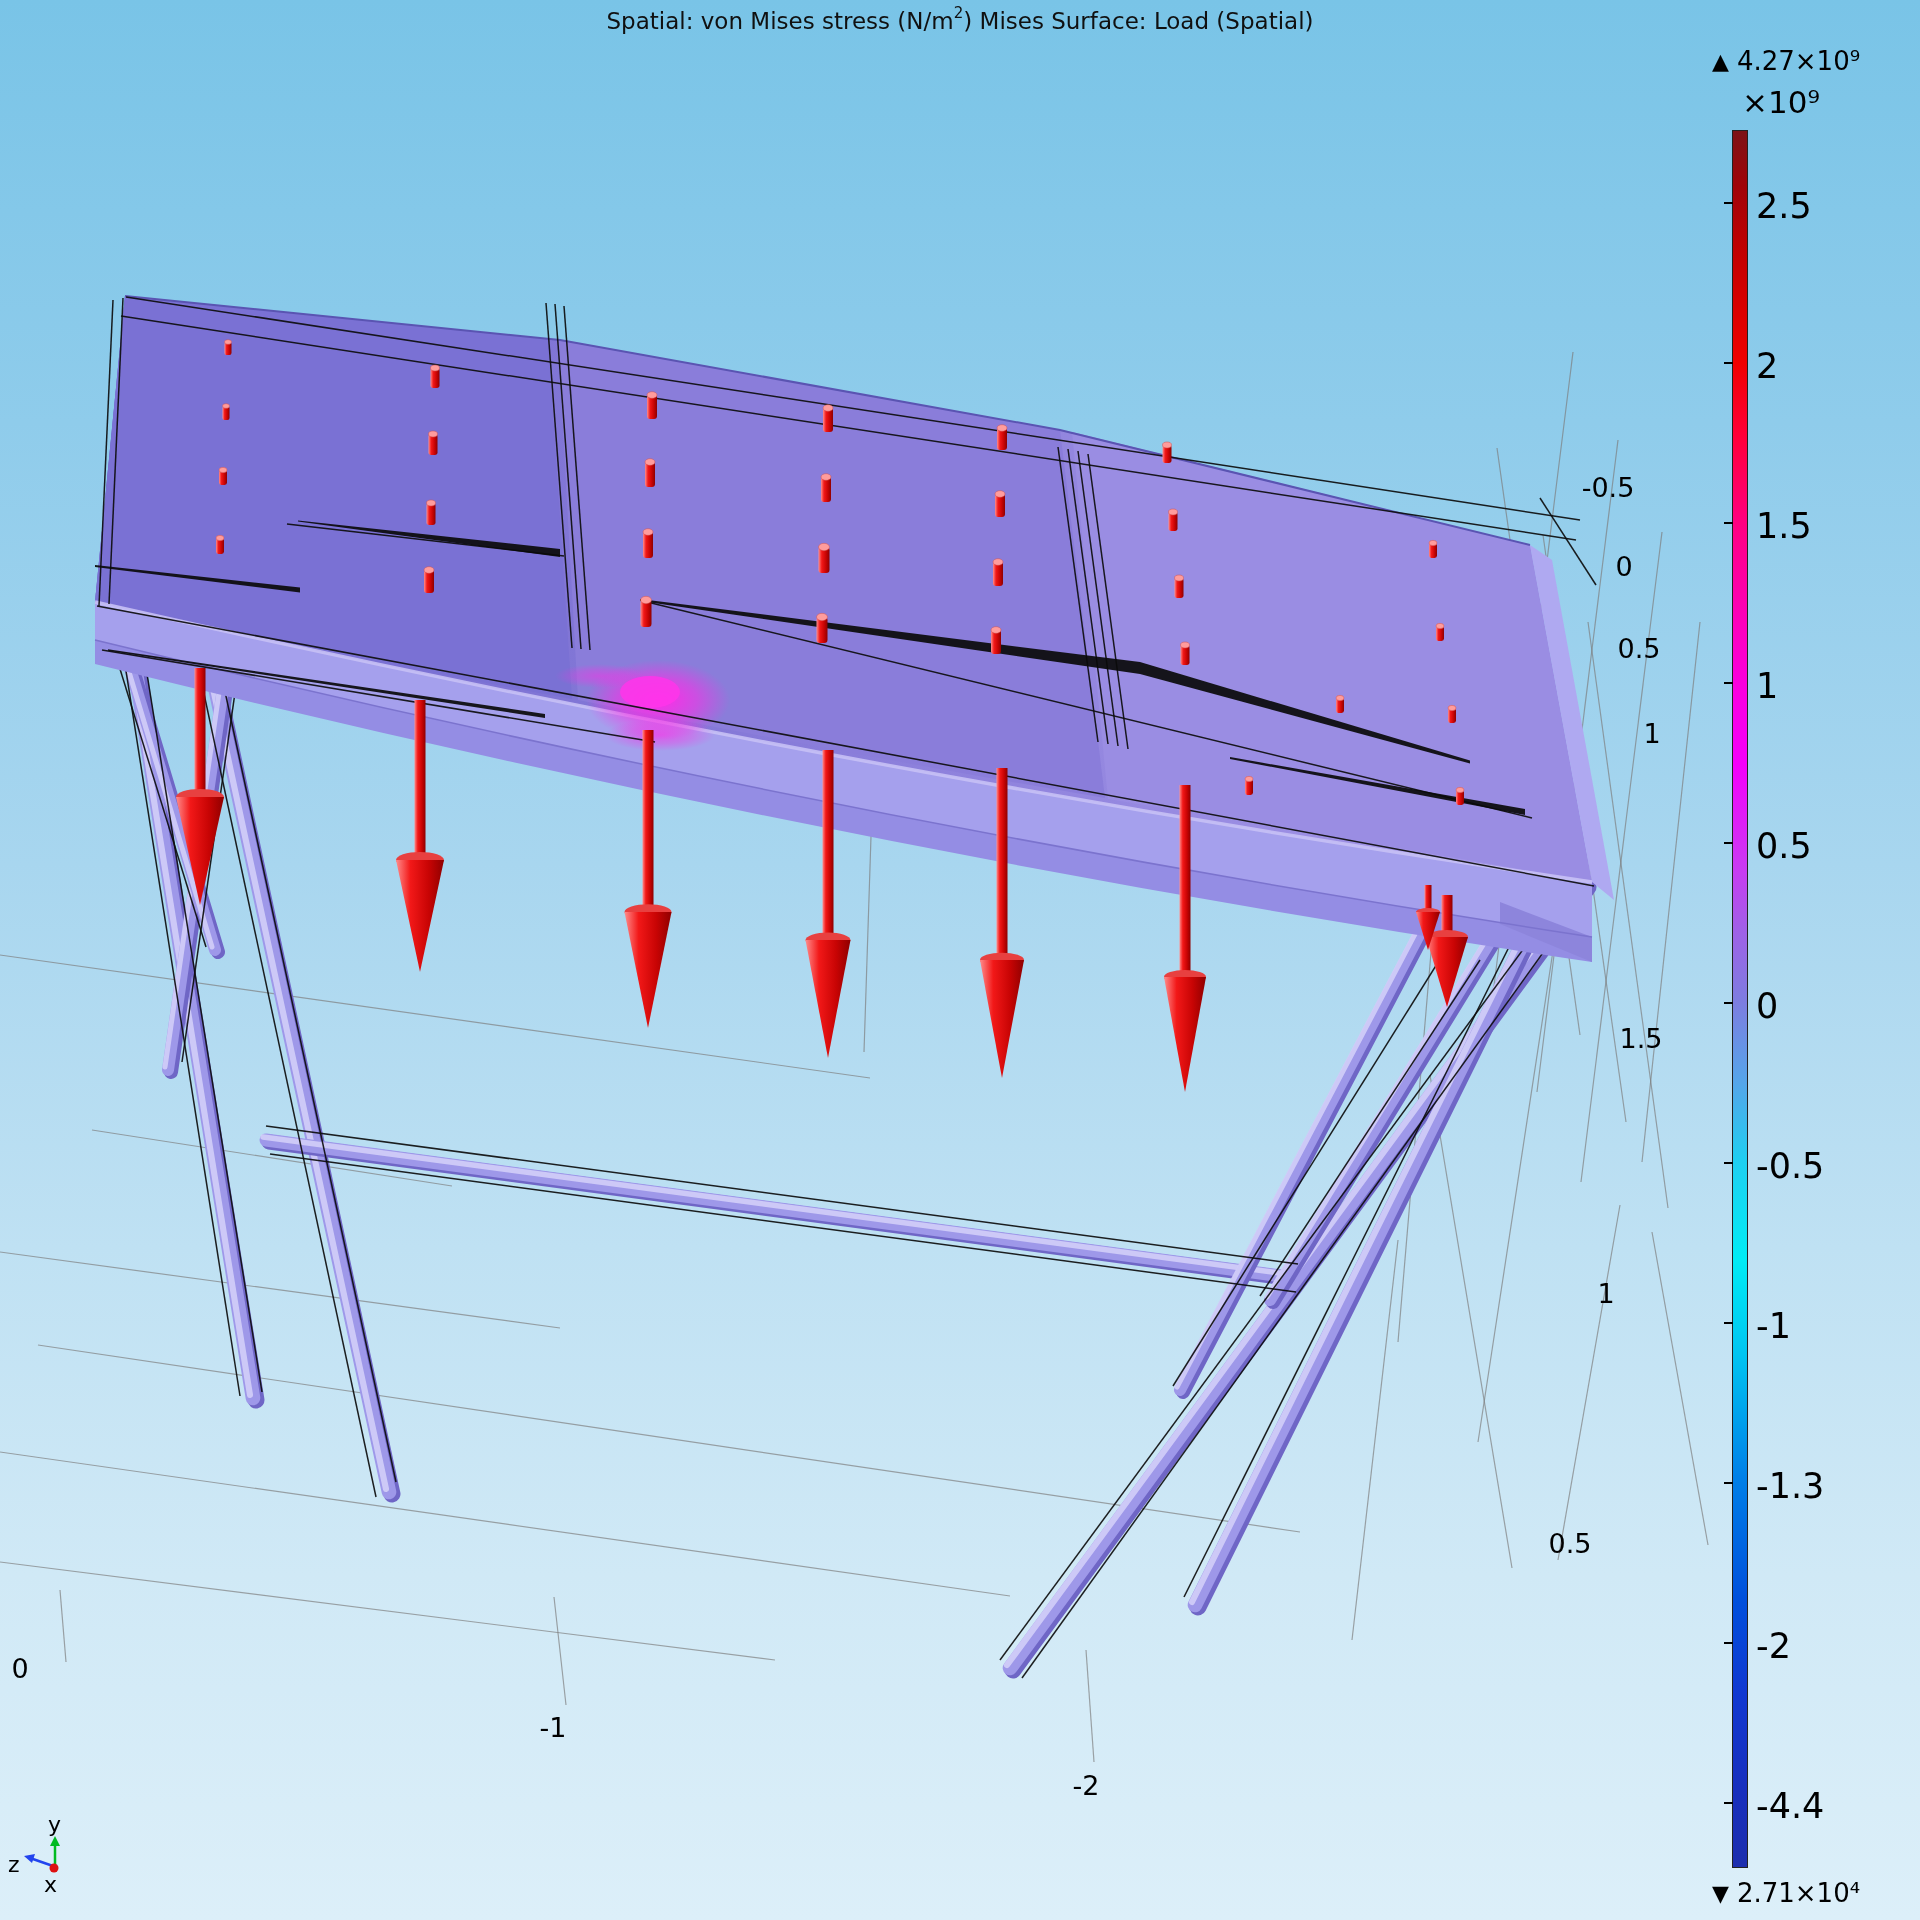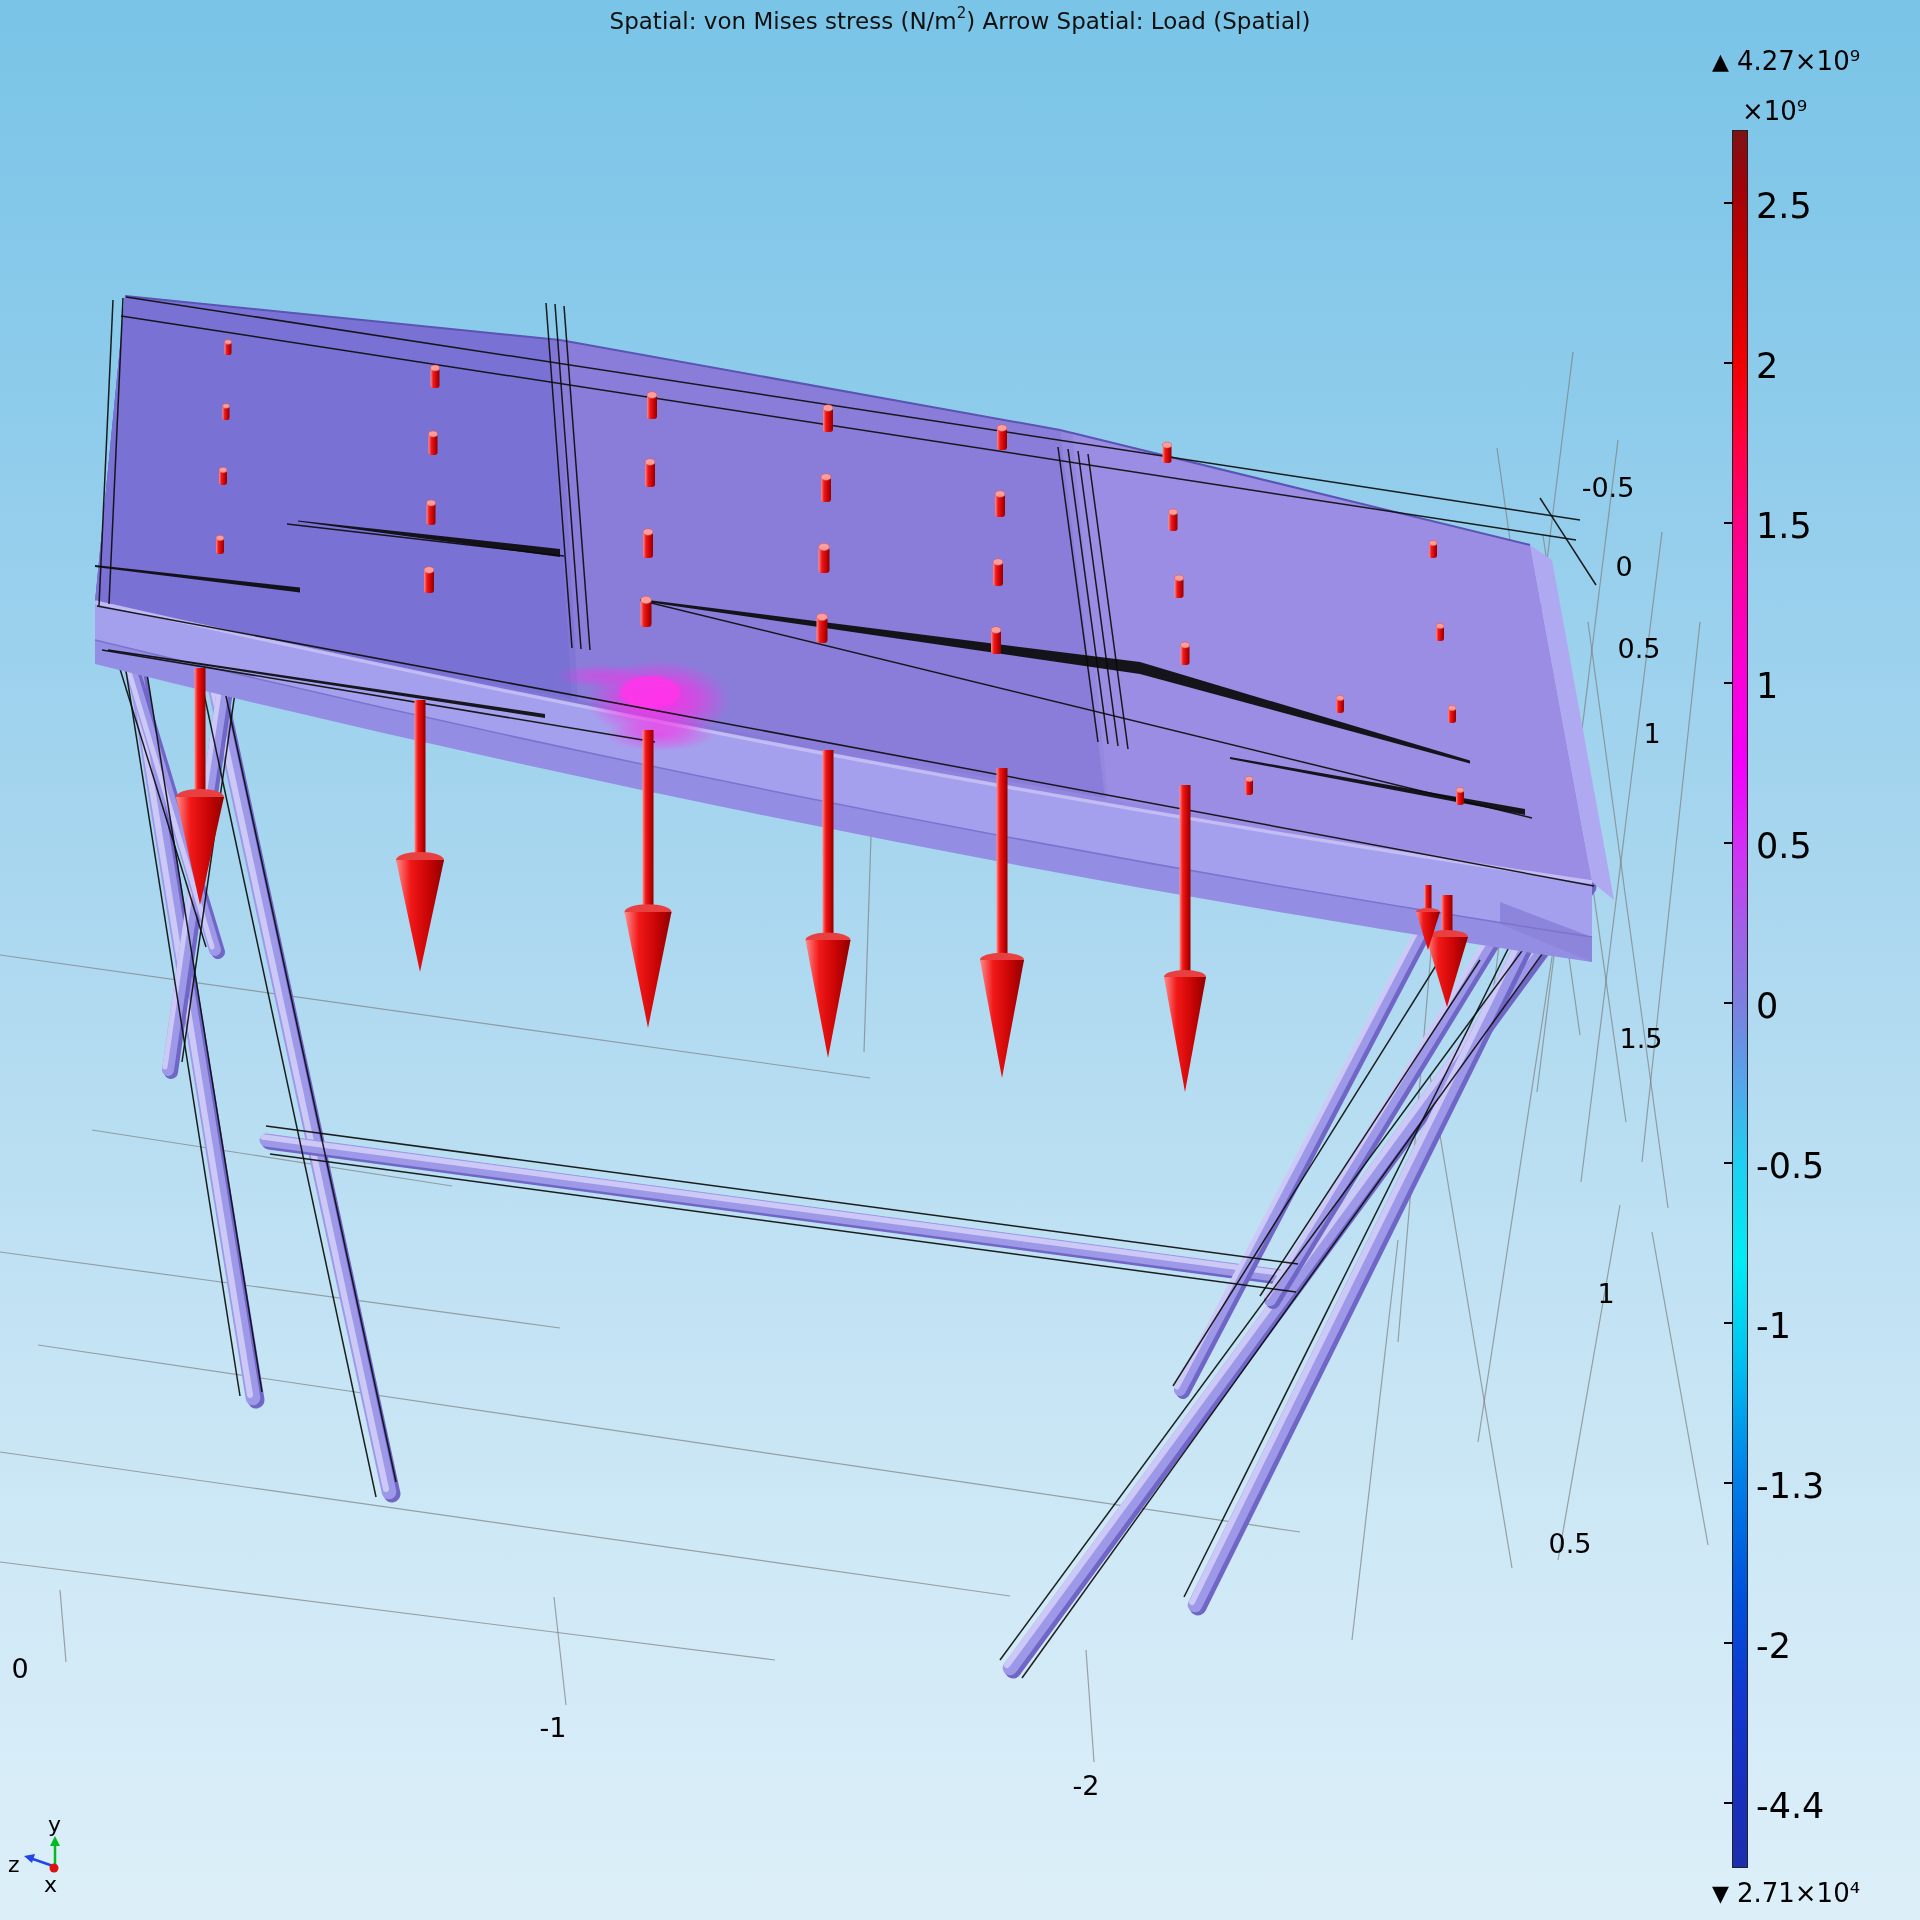--- a/index.html
+++ b/index.html
@@ -8,21 +8,21 @@
     background:linear-gradient(180deg,#79C4E7 0%,#8FCCEB 22%,#A8D6EF 45%,#BFE1F3 65%,#D0E9F6 82%,#DCEFF9 100%);}
   svg{position:absolute;left:0;top:0;}
   .title{position:absolute;top:6px;left:0;width:1920px;text-align:center;font-size:23px;color:#101010;}
   .title sup{font-size:15px;position:relative;top:-2px;}
   .lbl{position:absolute;font-size:27px;color:#000;white-space:nowrap;transform:translate(-50%,-50%);}
   .cb-bar{position:absolute;left:1732px;top:130px;width:16px;height:1738px;border:1px solid #222;box-sizing:border-box;}
   .cb-tick{position:absolute;width:9px;height:2px;background:#000;left:1724px;}
   .cb-ticklbl{position:absolute;left:1756px;font-size:35px;color:#000;white-space:nowrap;}
   .cb-row{position:absolute;display:flex;align-items:center;gap:8px;font-size:26px;color:#000;white-space:nowrap;}
   .cb-row .marker{font-size:22px;}
-  .cb-scale{position:absolute;left:1742px;top:96px;font-size:26px;color:#000;}
+  .cb-scale{position:absolute;left:1742px;top:84px;font-size:31px;color:#000;}
   .grid{stroke:#7d7d7d;stroke-width:1.2;opacity:.68;}
   .wire{stroke:#0d0d0d;stroke-width:1.5;opacity:.92;fill:none;}
   .tubeS{stroke:#6F66C6;fill:none;stroke-linecap:round;}
   .tubeB{stroke:#9E98E9;fill:none;stroke-linecap:round;}
   .tubeH{stroke:#D2CEF8;fill:none;stroke-linecap:round;opacity:.9;}
   .triad-lbl{position:absolute;font-size:22px;color:#000;}
 </style>
 </head>
 <body>
 
@@ -247,21 +247,21 @@
         <polygon points="1164,977 1206,977 1185,1092" fill="url(#redH)"></polygon>
         <rect x="1441.5" y="895" width="11" height="48" fill="url(#redH)"></rect>
         <ellipse cx="1447" cy="937" rx="21" ry="7" fill="#E84040"></ellipse>
         <polygon points="1426,937 1468,937 1447,1007" fill="url(#redH)"></polygon>
         <rect x="1424.5" y="885" width="7" height="33" fill="url(#redH)"></rect>
         <ellipse cx="1428" cy="912" rx="12" ry="4" fill="#E84040"></ellipse>
         <polygon points="1416,912 1440,912 1428,950" fill="url(#redH)"></polygon>
       </g>
   </svg>
 
-  <div class="title"><span>Spatial: von Mises stress (N/m</span><sup>2</sup><span>)  Arrow Spatial: Load (Spatial)</span></div>
+  <div class="title"><span>Spatial: von Mises stress (N/m</span><sup>2</sup><span>)  Mises Surface: Load (Spatial)</span></div>
 
   <div class="cb-row" style="left:1712px;top:46px;">
     <span class="marker">▲</span>
     <span>4.27×10⁹</span>
   </div>
   <div class="cb-scale">×10⁹</div>
   <div class="cb-bar" id="cbBar" style="background: linear-gradient(rgb(125, 18, 22) 0%, rgb(160, 3, 8) 3.2%, rgb(198, 0, 0) 7.5%, rgb(240, 0, 0) 13.4%, rgb(255, 0, 56) 17.5%, rgb(255, 0, 128) 22.5%, rgb(252, 0, 190) 28.5%, rgb(250, 0, 223) 32%, rgb(244, 0, 251) 36.5%, rgb(201, 59, 242) 42.5%, rgb(158, 98, 231) 46.2%, rgb(126, 124, 224) 50%, rgb(85, 165, 234) 54.8%, rgb(32, 206, 241) 59.2%, rgb(0, 236, 245) 65%, rgb(0, 196, 241) 70.5%, rgb(0, 128, 232) 77.5%, rgb(0, 80, 220) 84.5%, rgb(17, 56, 209) 90%, rgb(24, 47, 190) 95.5%, rgb(29, 46, 174) 100%);"></div>
   <div id="cbTicks">
       <div class="cb-tick" style="top: 202px;"></div>
       <div class="cb-ticklbl" style="top: 186px;">2.5</div>

